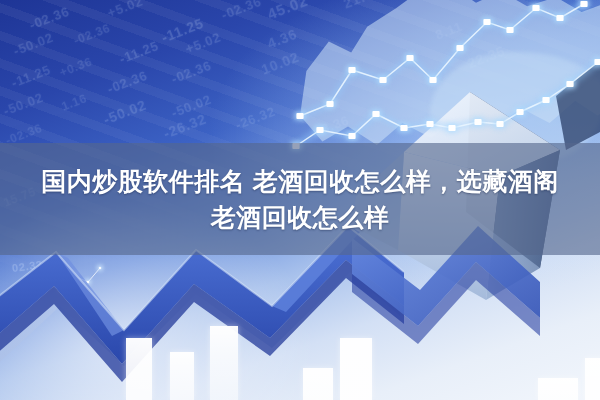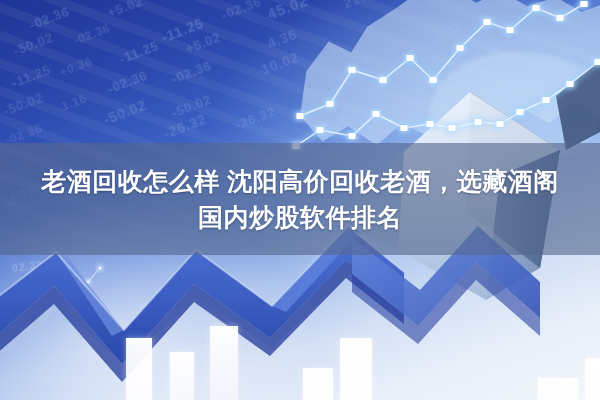--- a/index.html
+++ b/index.html
@@ -310,17 +310,17 @@
       <div class="bar" style="left: 210px; width: 28px; height: 74px; bottom: 0px; background: linear-gradient(rgba(255, 255, 255, 0.98), rgba(255, 255, 255, 0.55)); box-shadow: rgba(255, 255, 255, 0.45) 0px 0px 6px;"></div>
       <div class="bar" style="left: 303px; width: 30px; height: 32px; bottom: 0px; background: linear-gradient(rgba(255, 255, 255, 0.98), rgba(255, 255, 255, 0.92)); box-shadow: rgba(255, 255, 255, 0.45) 0px 0px 6px;"></div>
       <div class="bar" style="left: 340px; width: 32px; height: 62px; bottom: 0px; background: linear-gradient(rgba(255, 255, 255, 0.98), rgba(255, 255, 255, 0.95)); box-shadow: rgba(255, 255, 255, 0.45) 0px 0px 6px;"></div>
       <div class="bar" style="left: 538px; width: 40px; height: 22px; bottom: 0px; background: linear-gradient(rgba(255, 255, 255, 0.98), rgba(255, 255, 255, 0.88)); box-shadow: rgba(255, 255, 255, 0.45) 0px 0px 6px;"></div>
       <div class="bar" style="left: 585px; width: 22px; height: 42px; bottom: 0px; background: linear-gradient(rgba(255, 255, 255, 0.98), rgba(255, 255, 255, 0.92)); box-shadow: rgba(255, 255, 255, 0.45) 0px 0px 6px;"></div>
     </div>
 
   <div id="caption-band"></div>
 
   <div id="title">
-    <div class="tline">老酒回收怎么样 沈阳高价回收老酒，选藏酒阁</div>
-    <div class="tline">国内炒股软件排名</div>
+    <div class="tline">国内炒股软件排名 老酒回收怎么样，选藏酒阁</div>
+    <div class="tline">老酒回收怎么样</div>
   </div>
 
 </div>
 
 </body></html>

